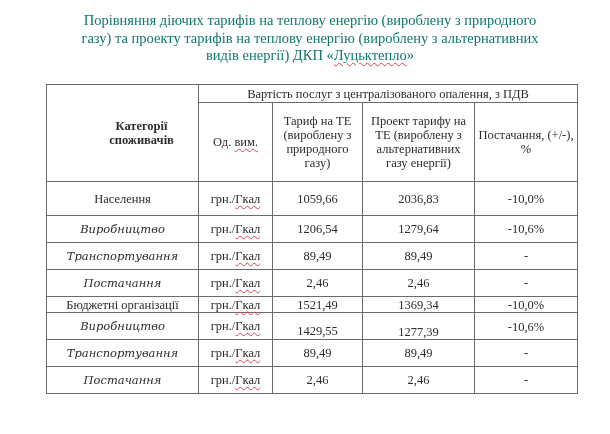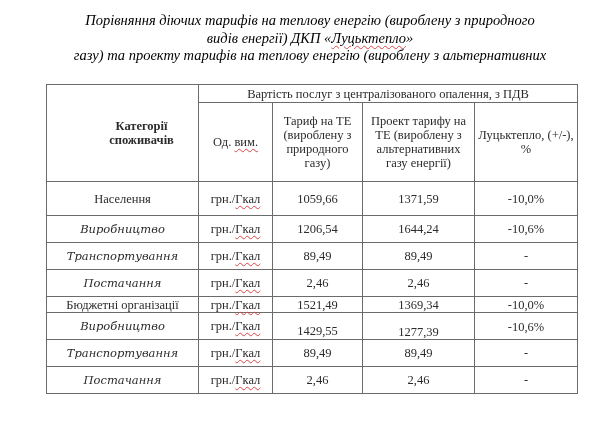--- a/index.html
+++ b/index.html
@@ -16,22 +16,21 @@
       color: #2b2b2b;
     }
     .title {
       position: absolute;
       left: 40px;
       top: 12px;
       width: 540px;
       text-align: center;
       font-size: 14.5px;
       line-height: 17.5px;
-      color: #000000;
-      font-style: italic;
+      color: #0f766e;
     }
     .title .line { display: block; }
     .squiggle {
       text-decoration: underline wavy #d44;
       text-decoration-thickness: 1px;
       text-underline-offset: 2px;
     }
     table.tariffs {
       position: absolute;
       left: 46px;
@@ -101,57 +100,57 @@
     td.num-sub {
       vertical-align: middle;
       padding-top: 2px;
     }
   </style>
 </head>
 <body>
 
 <div class="title">
   <span class="line">Порівняння діючих тарифів на теплову енергію (вироблену з природного</span>
+  <span class="line">газу) та проекту тарифів на теплову енергію (вироблену з альтернативних</span>
   <span class="line"><span>видів енергії) ДКП «</span><span class="squiggle">Луцьктепло</span><span>»</span></span>
-  <span class="line">газу) та проекту тарифів на теплову енергію (вироблену з альтернативних</span>
 </div>
 
 <table class="tariffs">
   <colgroup>
     <col class="col-cat">
     <col class="col-unit">
     <col class="col-tariff">
     <col class="col-proj">
     <col class="col-dev">
   </colgroup>
   <tbody>
       <tr class="h1">
     <th class="cat-head" rowspan="2">Категорії споживачів</th>
     <th colspan="4">Вартість послуг з централізованого опалення, з ПДВ</th>
   </tr>
   <tr class="h2">
     <th><span>Од. </span><span class="squiggle">вим.</span></th>
     <th>Тариф на ТЕ (вироблену з природного газу)</th>
     <th>Проект тарифу на ТЕ (вироблену з альтернативних газу енергії)</th>
-    <th>Луцьктепло, (+/-), %</th>
+    <th>Постачання, (+/-), %</th>
   </tr>
 
   <tr class="r-main">
     <td class="cat-main">Населення</td>
     <td class="unit-bottom"><span>грн./</span><span class="squiggle">Гкал</span></td>
     <td class="num-top">1059,66</td>
-    <td class="num-top">1371,59</td>
+    <td class="num-top">2036,83</td>
     <td class="num-top">-10,0%</td>
   </tr>
 
   <tr class="r-sub">
     <td class="cat-sub">Виробництво</td>
     <td class="unit-top"><span>грн./</span><span class="squiggle">Гкал</span></td>
     <td class="num-sub">1206,54</td>
-    <td class="num-sub">1644,24</td>
+    <td class="num-sub">1279,64</td>
     <td class="num-sub">-10,6%</td>
   </tr>
 
   <tr class="r-sub">
     <td class="cat-sub">Транспортування</td>
     <td class="unit-top"><span>грн./</span><span class="squiggle">Гкал</span></td>
     <td class="num-sub">89,49</td>
     <td class="num-sub">89,49</td>
     <td class="num-sub">-</td>
   </tr>

